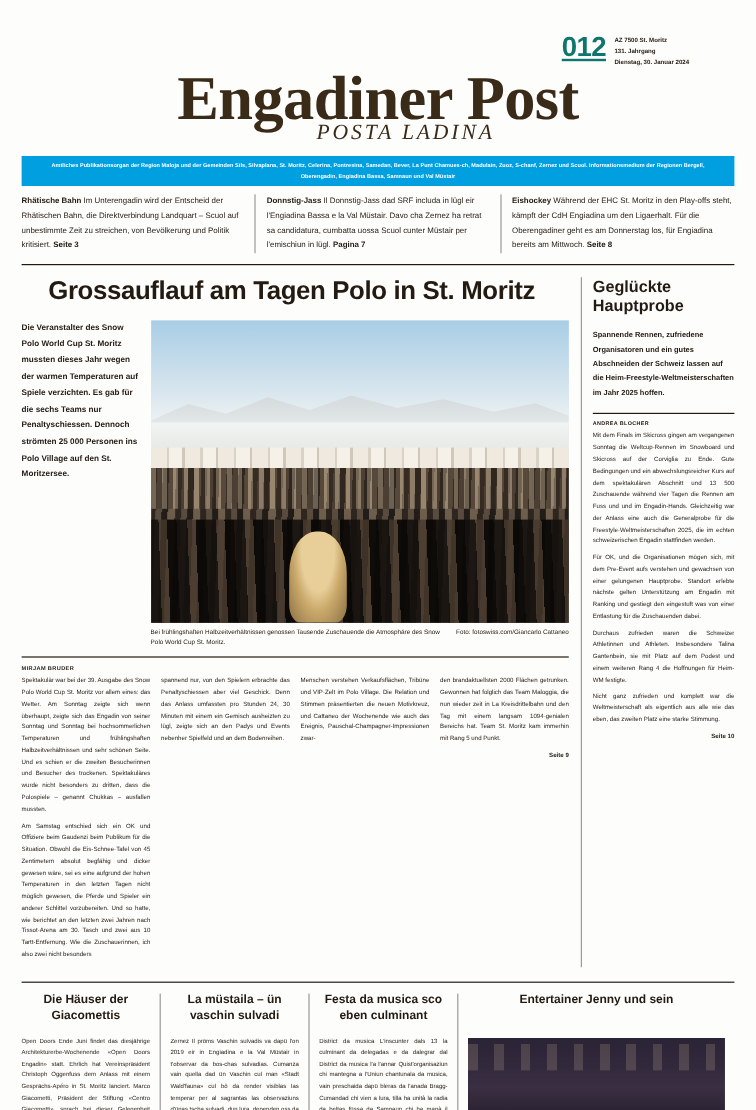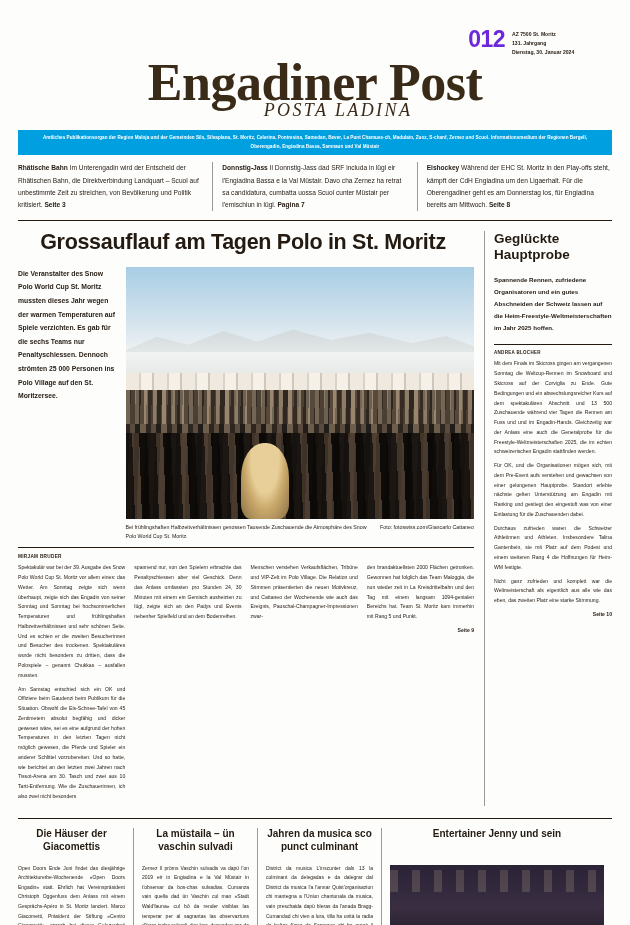--- a/index.html
+++ b/index.html
@@ -24,21 +24,22 @@
     align-items: flex-start;
     padding-top: 28px;
     gap: 7px;
   }
   .issue-no {
     font-family: "Liberation Sans", sans-serif;
     font-weight: bold;
     font-size: 23px;
     letter-spacing: -0.5px;
     line-height: 1;
-    color: #6d28d9;
+    color: #0f766e;
+    text-decoration: underline;
   }
   .issue-meta {
     font-size: 5.1px;
     line-height: 1.75;
     font-weight: bold;
     color: #231a12;
     padding-top: 2px;
     width: 100px;
   }
 
@@ -373,21 +374,21 @@
 
     <div class="bcell">
       <div class="bhead">La müstaila – ün vaschin sulvadi</div>
       <div class="btext">
         <span>Zernez  Il pröms Vaschin sulvadis va dapü l'on 2019 eir in Engiadina e la Val Müstair in t'observar da bos-chas sulvadias. Cumanza vain quella dad ün Vaschin cul man «Stadt Wald'fauna» cul bô da render visiblas las temperar per al sagrantas las observaziuns d'ünas tscha sulvadi, dun lura, dependen oss da vsch. Impli, las müstailas sunt funaziun d'üna sort da tan-chen e'ls quinfunzianda a las perfecziunadas van las medemas da as portas pel veiver schau gnügna, pensada che schaglia chiantas mussas sco punct cul minant.</span>
         
       </div>
     </div>
 
     <div class="bcell">
-      <div class="bhead">Jahren da musica sco punct culminant</div>
+      <div class="bhead">Festa da musica sco eben culminant</div>
       <div class="btext">
         <span>District da musica  L'inscunter dals 13 la culminant da delegadas e da dalegrar dal District da musica l'a l'annar Quist'organisaziun chi mantegna a l'Uniun chantunala da musica, vain preschaida dapü bleras da l'anada Bragg-Cumandad chi vien a lura, tilla ha unità la radia da beltas füssa da Samnaun chi ha manà il District da musica il pled nus. Qua ressa, muglieuni dismanta reirumaun pel per cumpagnia a preschaida da las vacanzas e dal massa dismanà quella la festa d'integrar vain a preschaida da Passaus das las da musica in cumbini, cumenzada. Ünas sters il District da musica trabantas la vesta. Il punct culminant pü quist on da musica sarà passatla festa da musica in Engiadina a Zuoz.</span>
         
       </div>
     </div>
 
     <div class="bcell bcell-wide">
       <div class="bhead">
         <div>Entertainer Jenny und sein</div>
       </div>

